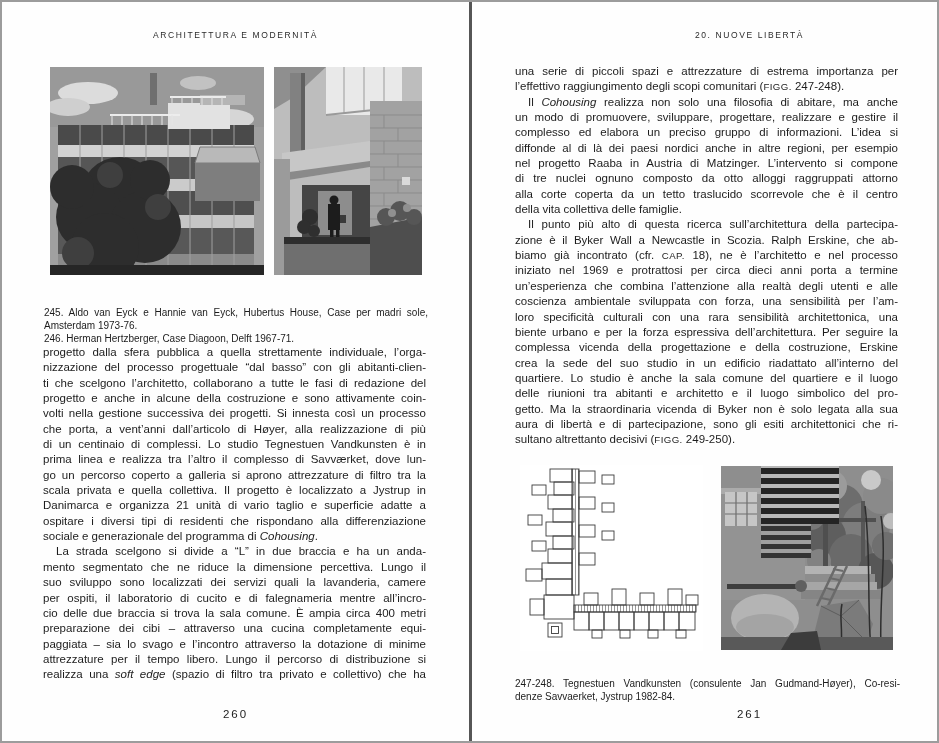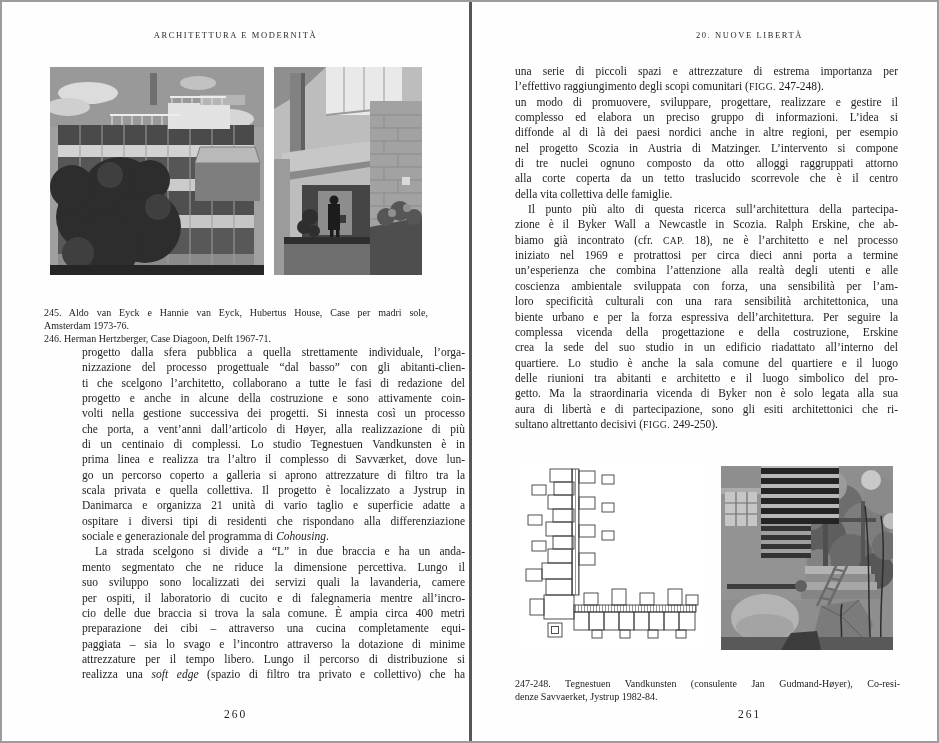--- a/index.html
+++ b/index.html
@@ -1,19 +1,19 @@
 <!DOCTYPE html>
 <html><head>
 <meta charset="utf-8">
 <style>
   html,body { margin:0; padding:0; background:#e9e9e9; }
   .sheet {
     position:relative; width:939px; height:743px; box-sizing:border-box;
     background:#fefefe; border:2px solid #9c9c9c; overflow:hidden;
-    font-family:Liberation Serif, serif; color:#1c1c1c;
+    font-family:Liberation Sans, sans-serif; color:#1c1c1c;
   }
   .page { position:absolute; top:0; height:100%; }
   .page.left  { left:0;   width:467px; }
   .page.right { left:470px; width:555px; }
   .divider { position:absolute; top:0; left:467px; width:3px; height:743px; background:#565656; }
 
   .running-head {
     position:absolute; top:28px; left:0; width:100%; text-align:center;
     font-size:8.5px; letter-spacing:1.6px; color:#2a2a2a;
   }
@@ -26,21 +26,21 @@
   .fig245 { left:48px;  top:65px;  width:214px; height:208px; }
   .fig246 { left:272px; top:65px;  width:148px; height:208px; }
   .fig247 { left:48px;  top:463px; width:183px; height:186px; background:#fff; }
   .fig248 { left:249px; top:464px; width:172px; height:184px; }
 
   .caption { position:absolute; font-size:10px; line-height:13.2px;margin-top:20px; }
   .caption-left  { left:42px; top:284px; width:384px; }
   .caption-right { left:43px; top:655px; width:385px; }
 
   .body-col { position:absolute; font-size:11.5px; }
-  .body-left  { left:41px; top:343px; width:383px;margin-left:39px; }
+  .body-left  { left:41px; top:343px; width:383px; }
   .body-right { left:43px; top:62px;  width:383px; }
 
   .tline {
     height:15.35px; line-height:15.35px; white-space:nowrap; overflow:hidden;
     text-align:justify; text-align-last:justify;
   }
   .cline {
     height:13.2px; line-height:13.2px; white-space:nowrap; overflow:hidden;
     text-align:justify; text-align-last:justify;
   }
@@ -184,24 +184,25 @@
     <div class="folio">260</div>
   </div>
 
   <div class="divider"></div>
 
   <div class="page right">
     <div class="running-head">20. NUOVE LIBERTÀ</div>
     <div class="body-col body-right">
         <div class="tline">una serie di piccoli spazi e attrezzature di estrema importanza per</div>
         <div class="tline end">l’effettivo raggiungimento degli scopi comunitari (<span class="sc">FIGG.</span> 247-248).</div>
+        <div class="tline ind">Il <i>Cohousing</i> realizza non solo una filosofia di abitare, ma anche</div>
         <div class="tline">un modo di promuovere, sviluppare, progettare, realizzare e gestire il</div>
         <div class="tline">complesso ed elabora un preciso gruppo di informazioni. L’idea si</div>
         <div class="tline">diffonde al di là dei paesi nordici anche in altre regioni, per esempio</div>
-        <div class="tline">nel progetto Scozia in Austria di Matzinger. L’intervento si compone</div>
+        <div class="tline">nel progetto Raaba in Austria di Matzinger. L’intervento si compone</div>
         <div class="tline">di tre nuclei ognuno composto da otto alloggi raggruppati attorno</div>
         <div class="tline">alla corte coperta da un tetto traslucido scorrevole che è il centro</div>
         <div class="tline end">della vita collettiva delle famiglie.</div>
         <div class="tline ind">Il punto più alto di questa ricerca sull’architettura della partecipa-</div>
         <div class="tline">zione è il Byker Wall a Newcastle in Scozia. Ralph Erskine, che ab-</div>
         <div class="tline">biamo già incontrato (cfr. <span class="sc">CAP.</span> 18), ne è l’architetto e nel processo</div>
         <div class="tline">iniziato nel 1969 e protrattosi per circa dieci anni porta a termine</div>
         <div class="tline">un’esperienza che combina l’attenzione alla realtà degli utenti e alle</div>
         <div class="tline">coscienza ambientale sviluppata con forza, una sensibilità per l’am-</div>
         <div class="tline">loro specificità culturali con una rara sensibilità architettonica, una</div>

